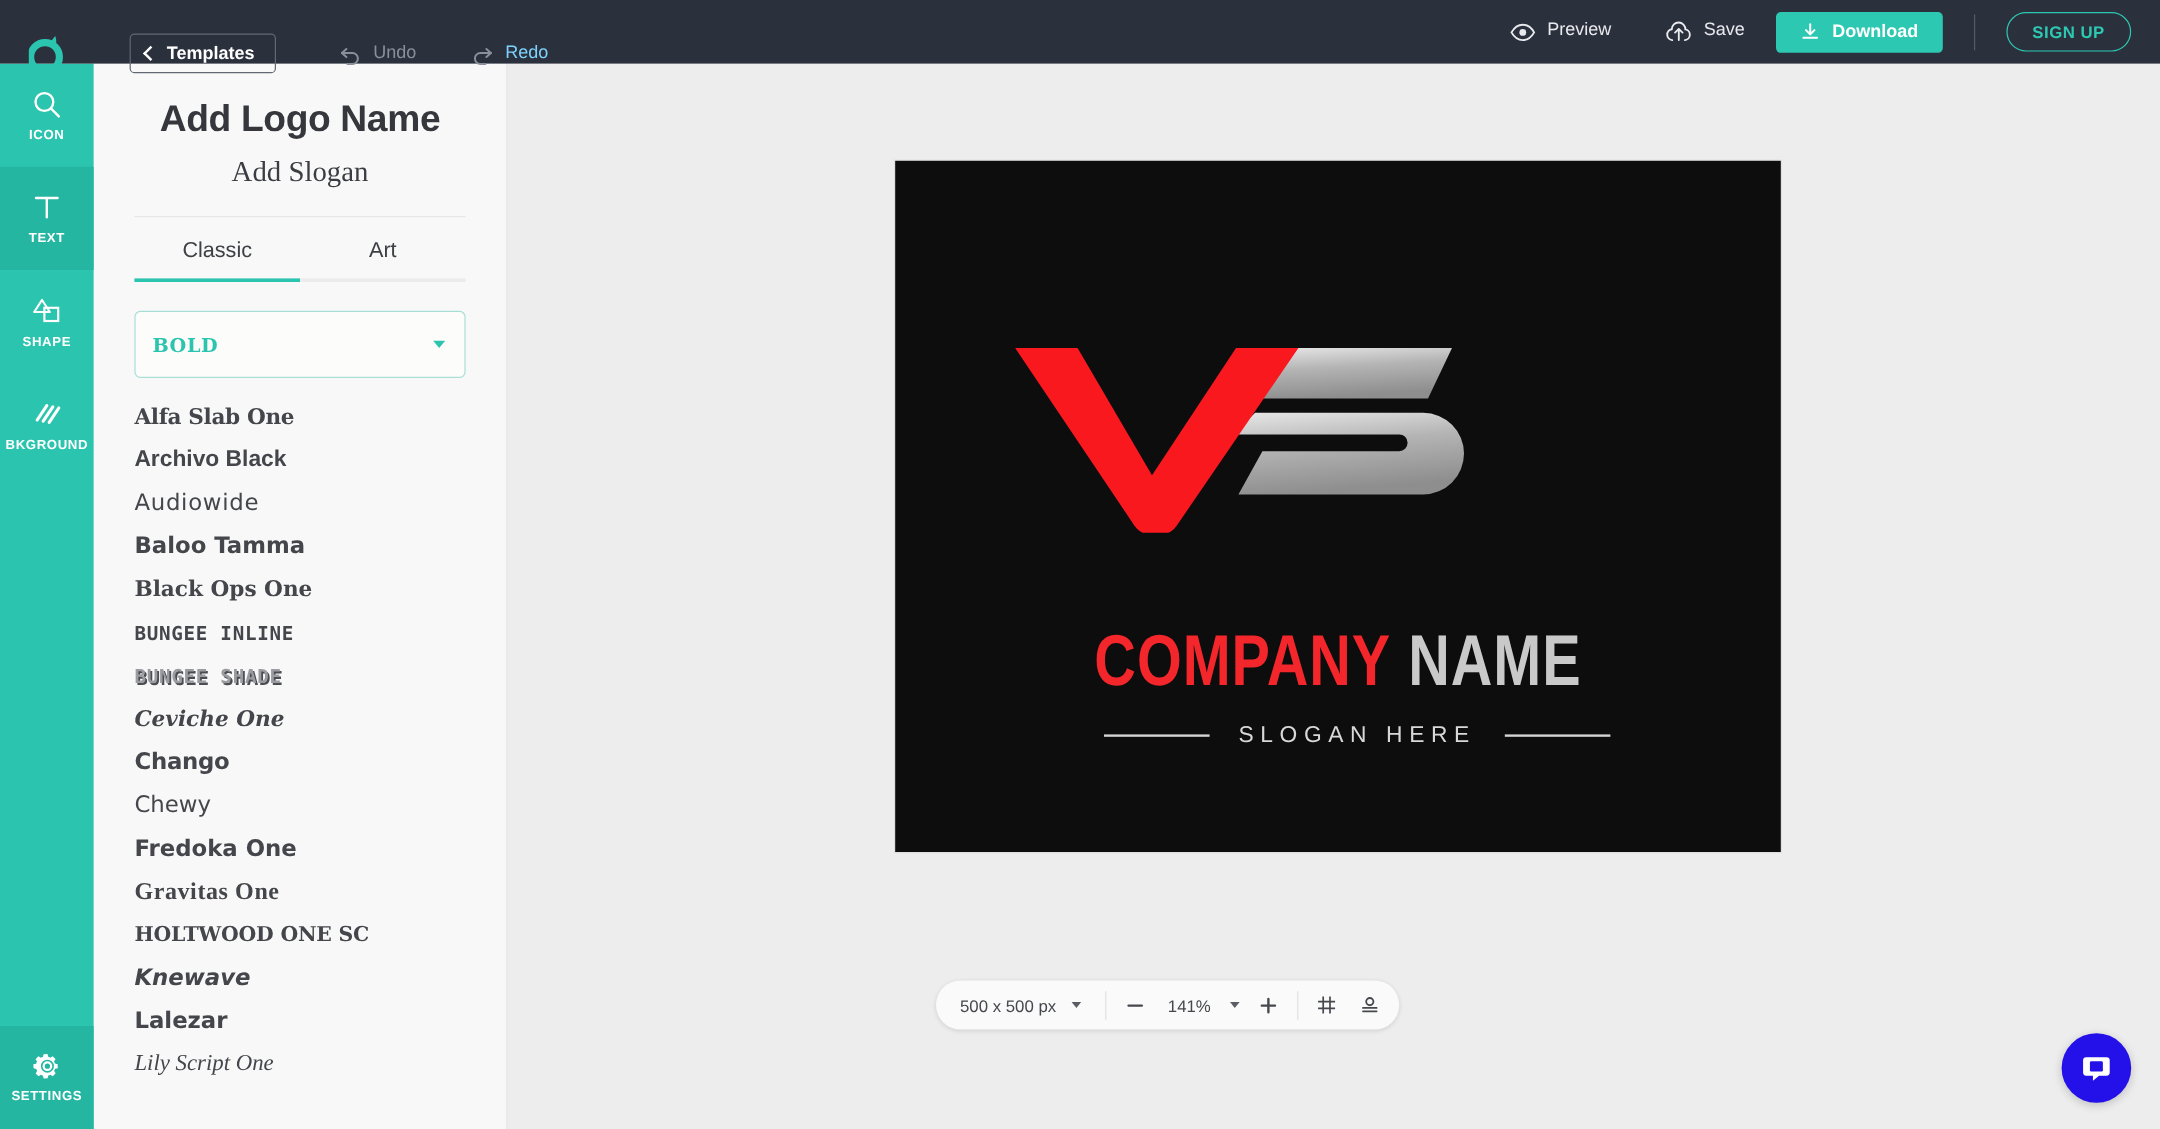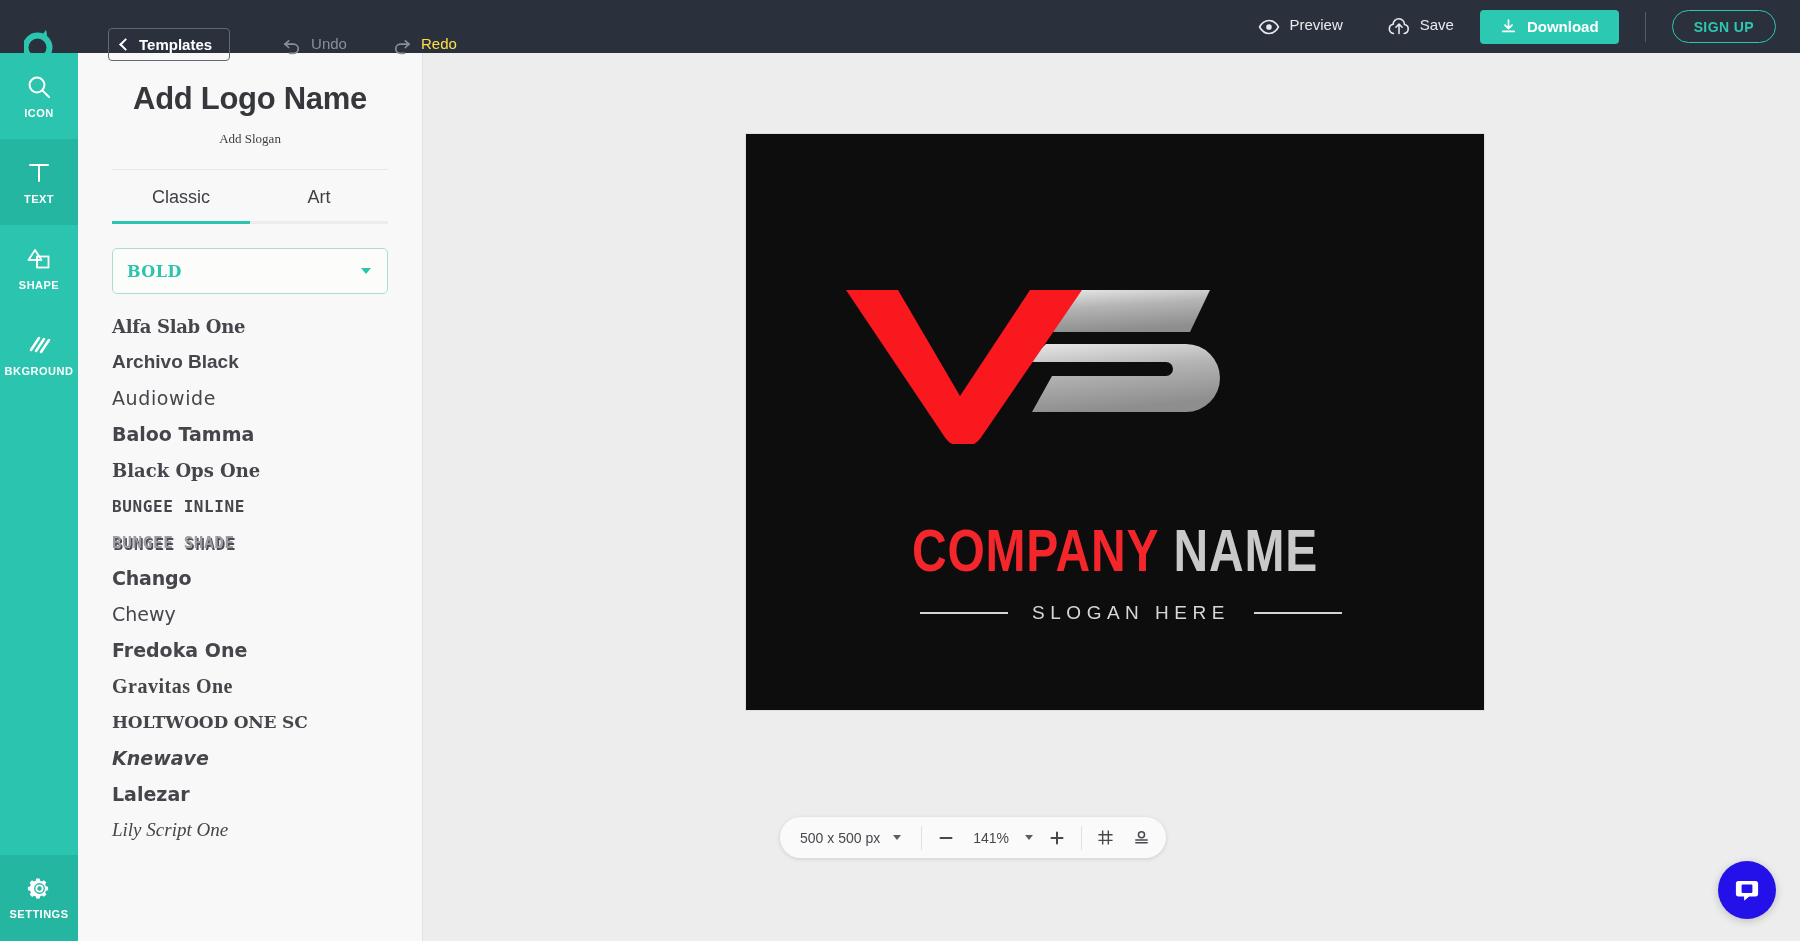--- a/index.html
+++ b/index.html
@@ -36,21 +36,21 @@
   .chev-left {
     display:inline-block; width: 9px; height: 9px;
     border-left: 2.3px solid #fff; border-bottom: 2.3px solid #fff;
     transform: rotate(45deg); margin-bottom:1px;
   }
   .tb-action {
     display: flex; gap: 9px;
     font-size: 15px; cursor: pointer; user-select: none;
   }
   #undo-btn { margin-left: 52px; color: #8a8f9c; }
-  #redo-btn { margin-left: 45px; color: #fde047; }
+  #redo-btn { margin-left: 45px; color: #7dd3fc; }
   .tb-right {
     position: absolute; right: 0; top: 0; height: 53px;
     display: flex; align-items: center; padding-right: 24px;
   }
   #preview-btn { color: #e9eaee; margin-right: 44px; }
   #save-btn { color: #e9eaee; margin-right: 26px; }
   #download-btn {
     height: 34px; padding: 0 20px;
     background: #2dc8b2; color: #fff; border: none; border-radius: 4px;
     font-size: 15px; font-weight: bold; cursor: pointer;
@@ -101,39 +101,39 @@
   }
   #panel-title {
     margin: 28px 0 0 0;
     text-align: center;
     font-size: 31px; font-weight: bold; color: #35373c;
     letter-spacing: -.3px;
   }
   #panel-slogan {
     margin-top: 14px; text-align: center;
     font-family: "Liberation Serif", serif;
-    font-size: 13px; color: #3b3d42;
+    font-size: 24px; color: #3b3d42;
   }
   #panel-rule {
     margin: 22px 34px 0 34px; height: 1px; background: #e7e7e7;
   }
   #tabs {
     margin: 0 34px; display: flex;
   }
   .tab {
     flex: 1; text-align: center;
     padding: 17px 0 13px 0;
     font-size: 18px; color: #3d4045;
     border-bottom: 3px solid #ececec;
     cursor: pointer;
   }
   .tab.active { border-bottom-color: #2bc4ae; }
   #weight-select {
     margin: 24px 34px 0 34px;
-    height: 46px;
+    height: 56px;
     border: 1px solid #a9ded6; border-radius: 5px;
     background: #fcfcfa;
     display: flex; align-items: center;
     padding: 0 14px;
     cursor: pointer;
     position: relative;
   }
   #weight-value {
     color: #2bc4ae; font-family: "DejaVu Serif", serif;
     font-weight: bold; font-size: 16px; letter-spacing: .5px;
@@ -385,20 +385,21 @@
   </div>
 
   <div id="font-list">
     <div class="font-item f-alfa">Alfa Slab One</div>
     <div class="font-item f-archivo">Archivo Black</div>
     <div class="font-item f-audio">Audiowide</div>
     <div class="font-item f-baloo">Baloo Tamma</div>
     <div class="font-item f-blackops">Black Ops One</div>
     <div class="font-item f-bungee">BUNGEE INLINE</div>
     <div class="font-item f-bungeesh">BUNGEE SHADE</div>
+    <div class="font-item f-ceviche">Ceviche One</div>
     <div class="font-item f-chango">Chango</div>
     <div class="font-item f-chewy">Chewy</div>
     <div class="font-item f-fredoka">Fredoka One</div>
     <div class="font-item f-gravitas">Gravitas One</div>
     <div class="font-item f-holtwood">HOLTWOOD ONE SC</div>
     <div class="font-item f-knewave">Knewave</div>
     <div class="font-item f-lalezar">Lalezar</div>
     <div class="font-item f-lily">Lily Script One</div>
   </div>
 </div>

